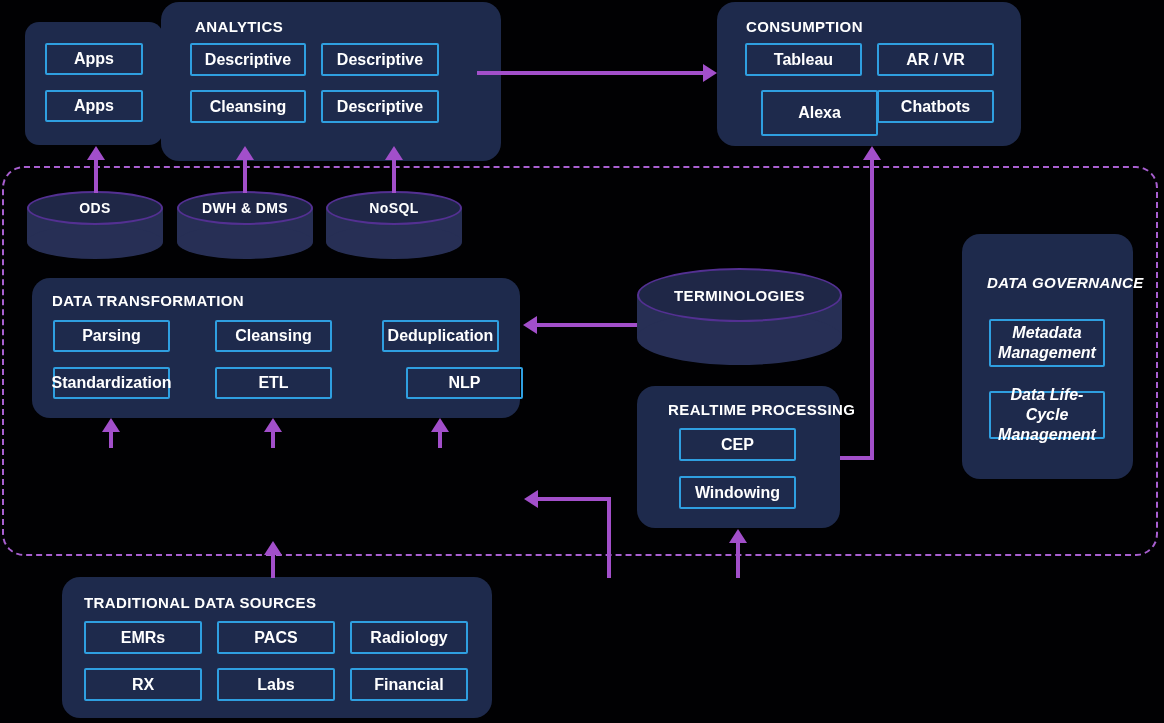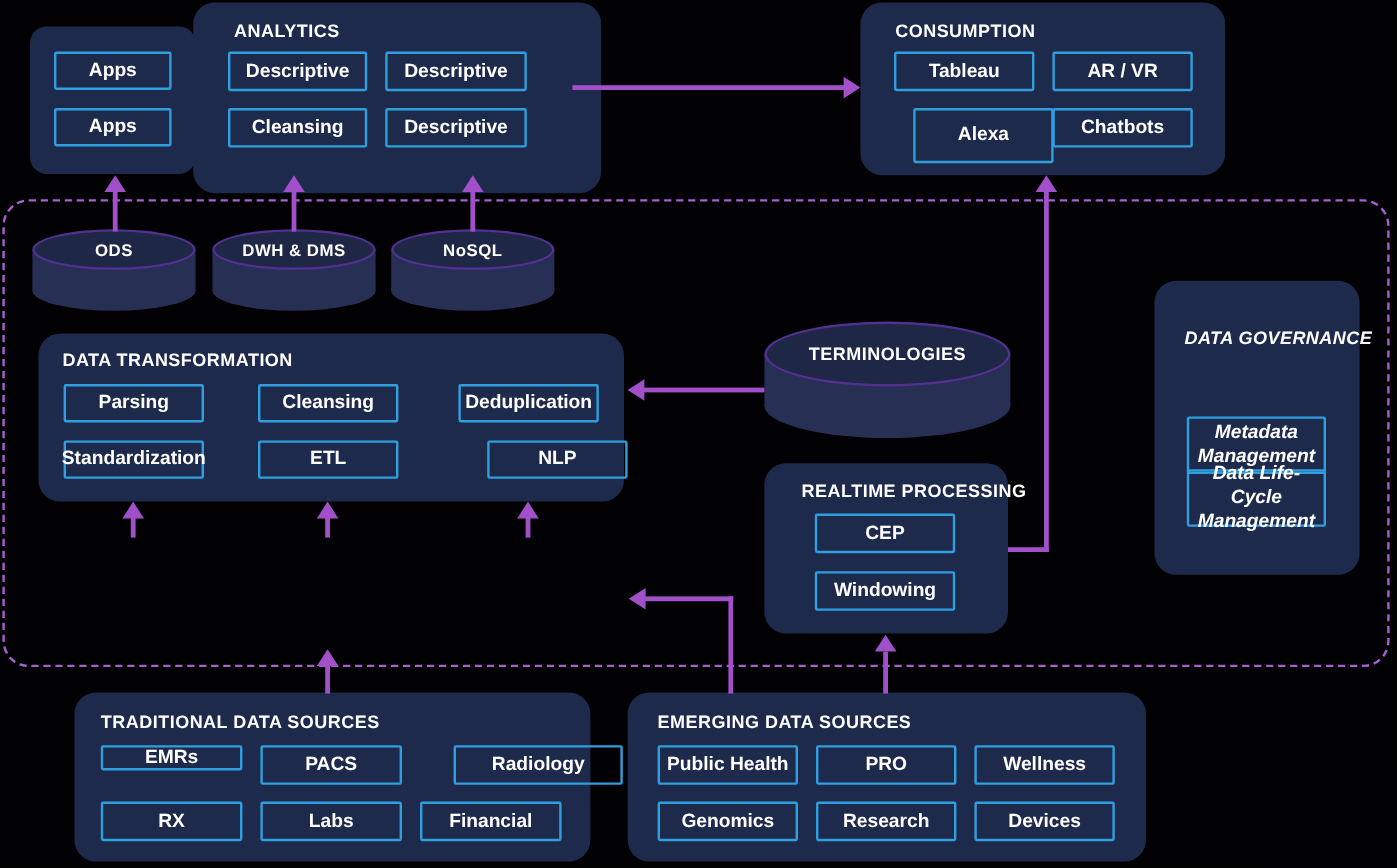--- a/index.html
+++ b/index.html
@@ -120,44 +120,35 @@
   </div>
 
   <div class="panel" style="left:637px; top:386px; width:203px; height:142px;">
     <div class="title" style="left:31px; top:15px;">REALTIME PROCESSING</div>
     <div class="chip" style="left:42px; top:42px; width:117px; height:33px;">CEP</div>
     <div class="chip" style="left:42px; top:90px; width:117px; height:33px;">Windowing</div>
   </div>
 
   <div class="panel" style="left:962px; top:234px; width:171px; height:245px;font-style:italic;">
     <div class="title" style="left:25px; top:40px;">DATA GOVERNANCE</div>
-    <div class="chip" style="left:27px; top:85px; width:116px; height:48px;margin-top:28px;">Metadata Management</div>
+    <div class="chip" style="left:27px; top:85px; width:116px; height:48px;">Metadata Management</div>
     <div class="chip" style="left:27px; top:157px; width:116px; height:48px;">Data Life-Cycle Management</div>
   </div>
 
 
   <div class="panel" style="left:62px; top:577px; width:430px; height:141px;">
     <div class="title" style="left:22px; top:17px;">TRADITIONAL DATA SOURCES</div>
-    <div class="chip" style="left:22px; top:44px; width:118px; height:21px;">EMRs</div>
+    <div class="chip" style="left:22px; top:44px; width:118px; height:33px;">EMRs</div>
     <div class="chip" style="left:155px; top:44px; width:118px; height:33px;">PACS</div>
-    <div class="chip" style="left:288px; top:44px; width:141px; height:33px;margin-left:28px;">Radiology</div>
+    <div class="chip" style="left:288px; top:44px; width:118px; height:33px;">Radiology</div>
     <div class="chip" style="left:22px; top:91px; width:118px; height:33px;">RX</div>
     <div class="chip" style="left:155px; top:91px; width:118px; height:33px;">Labs</div>
     <div class="chip" style="left:288px; top:91px; width:118px; height:33px;">Financial</div>
   </div>
 
-  <div class="panel" style="left:523px; top:577px; width:432px; height:141px;">
-    <div class="title" style="left:25px; top:17px;">EMERGING DATA SOURCES</div>
-    <div class="chip" style="left:25px; top:44px; width:117px; height:33px;">Public Health</div>
-    <div class="chip" style="left:157px; top:44px; width:117px; height:33px;">PRO</div>
-    <div class="chip" style="left:289px; top:44px; width:117px; height:33px;">Wellness</div>
-    <div class="chip" style="left:25px; top:91px; width:117px; height:33px;">Genomics</div>
-    <div class="chip" style="left:157px; top:91px; width:117px; height:33px;">Research</div>
-    <div class="chip" style="left:289px; top:91px; width:117px; height:33px;">Devices</div>
-  </div>
 
   <div class="line" style="left:94px; top:158px; width:4px; height:35px;"></div>
   <div class="ah up" style="left:87px; top:146px;"></div>
 
   <div class="line" style="left:243px; top:158px; width:4px; height:35px;"></div>
   <div class="ah up" style="left:236px; top:146px;"></div>
 
   <div class="line" style="left:392px; top:158px; width:4px; height:35px;"></div>
   <div class="ah up" style="left:385px; top:146px;"></div>
 

